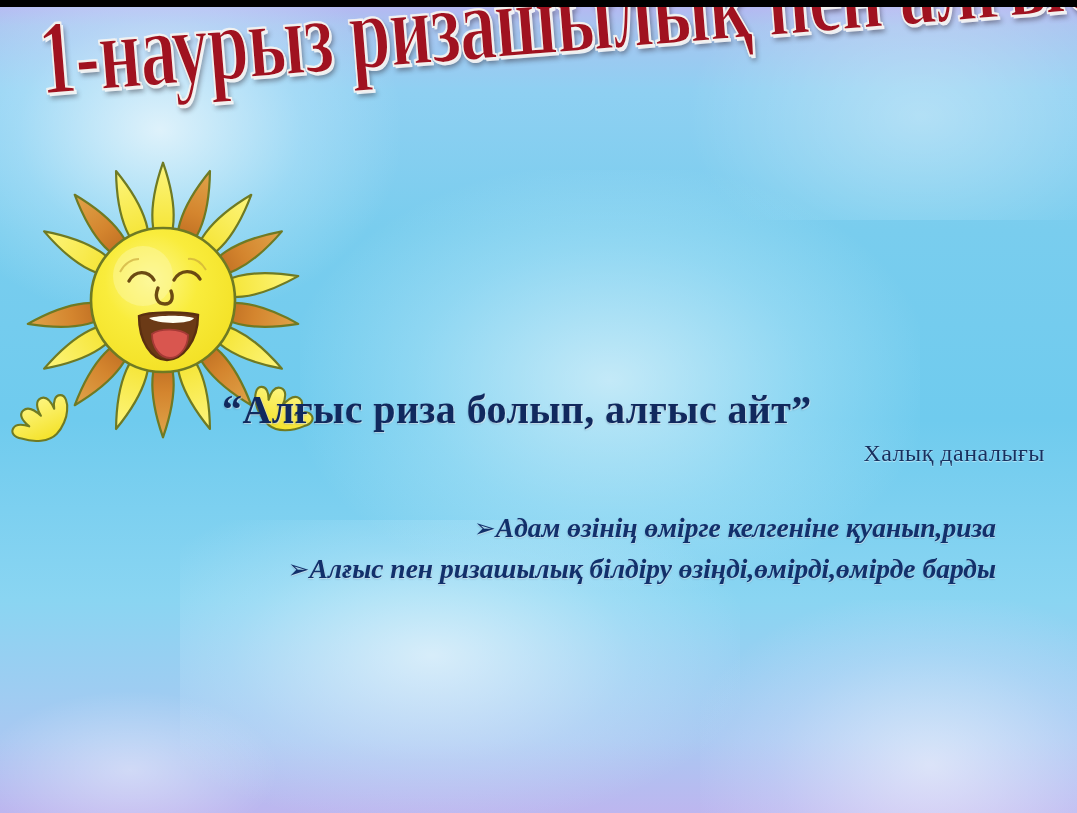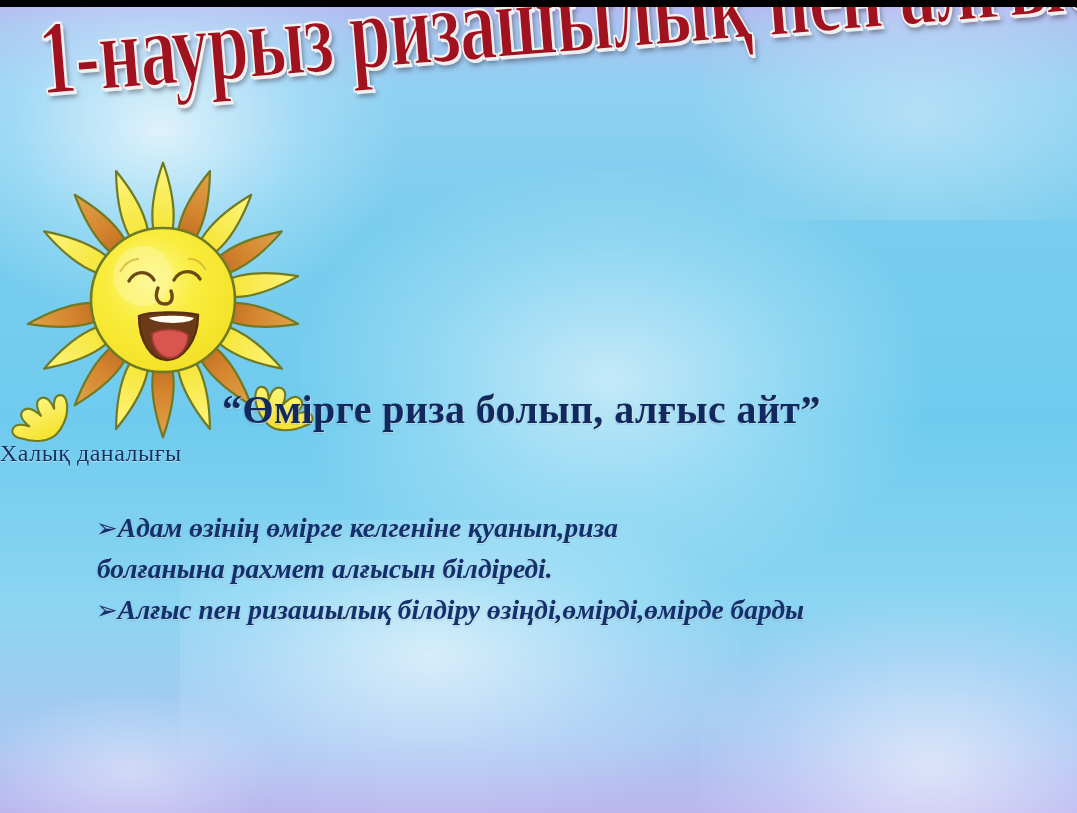--- a/index.html
+++ b/index.html
@@ -93,37 +93,39 @@
     font-family:"Liberation Serif",serif;
     font-weight:bold;
     font-size:40px;
     letter-spacing:0.4px;
     color:#11295e;
     text-shadow:1px 1px 1px rgba(255,255,255,.55), 0 1px 2px rgba(20,40,80,.35);
     white-space:nowrap;
   }
   #attribution{
     position:absolute;left:0;top:440px;width:1045px;z-index:25;
+    text-align:right;
     font-family:"Liberation Serif",serif;
     font-size:24px;
     color:#17305f;
     letter-spacing:0.5px;
     text-shadow:0 1px 1px rgba(255,255,255,.5);
   }
 
   
   #body-text{
     position:absolute;left:96px;top:508px;width:900px;z-index:25;
     font-family:"Liberation Serif",serif;
     font-style:italic;
     font-weight:bold;
     font-size:27.5px;
     line-height:40px;
     color:#12306b;
     text-shadow:0.5px 0.5px 0 rgba(255,255,255,.45), 0 1px 2px rgba(20,40,90,.30);
+    text-align:right;
   }
   #body-text .line{white-space:nowrap;}
   #body-text .bullet{
     font-style:normal;
     font-weight:normal;
     font-size:26px;
     letter-spacing:-1px;
     padding-right:1px;
   }
 </style>
@@ -221,23 +223,22 @@
       <path d="M141,170 C152,167 176,167 186,170 C184,176 150,177 141,170 Z" fill="#fdfdf2"></path>
       <path d="M144,186 C152,180 172,180 180,187
                C180,201 170,210 162,210 C152,210 144,199 144,186 Z" fill="#d9564f" stroke="#a53a36" stroke-width="1.8"></path>
     </svg>
   </div>
 
   <div id="title-wrap">
     <div id="title"><span class="t-inner">1-наурыз ризашылық пен алғыс күні</span></div>
   </div>
 
-  <div id="quote">“Өмірге риза болып, алғыс айт”</div>
+  <div id="quote">“Алғыс риза болып, алғыс айт”</div>
   <div id="attribution">Халық даналығы</div>
 
   <div id="body-text">
     <div class="line"><span class="bullet">➢</span><span>Адам өзінің өмірге келгеніне қуанып,риза</span></div>
-    <div class="line"><span class="bullet"></span><span>болғанына рахмет алғысын білдіреді.</span></div>
     <div class="line"><span class="bullet">➢</span><span>Алғыс пен ризашылық білдіру өзіңді,өмірді,өмірде барды</span></div>
     <div class="line"><span class="bullet"></span></div>
   </div>
 
 </div>
 
 </body></html>

